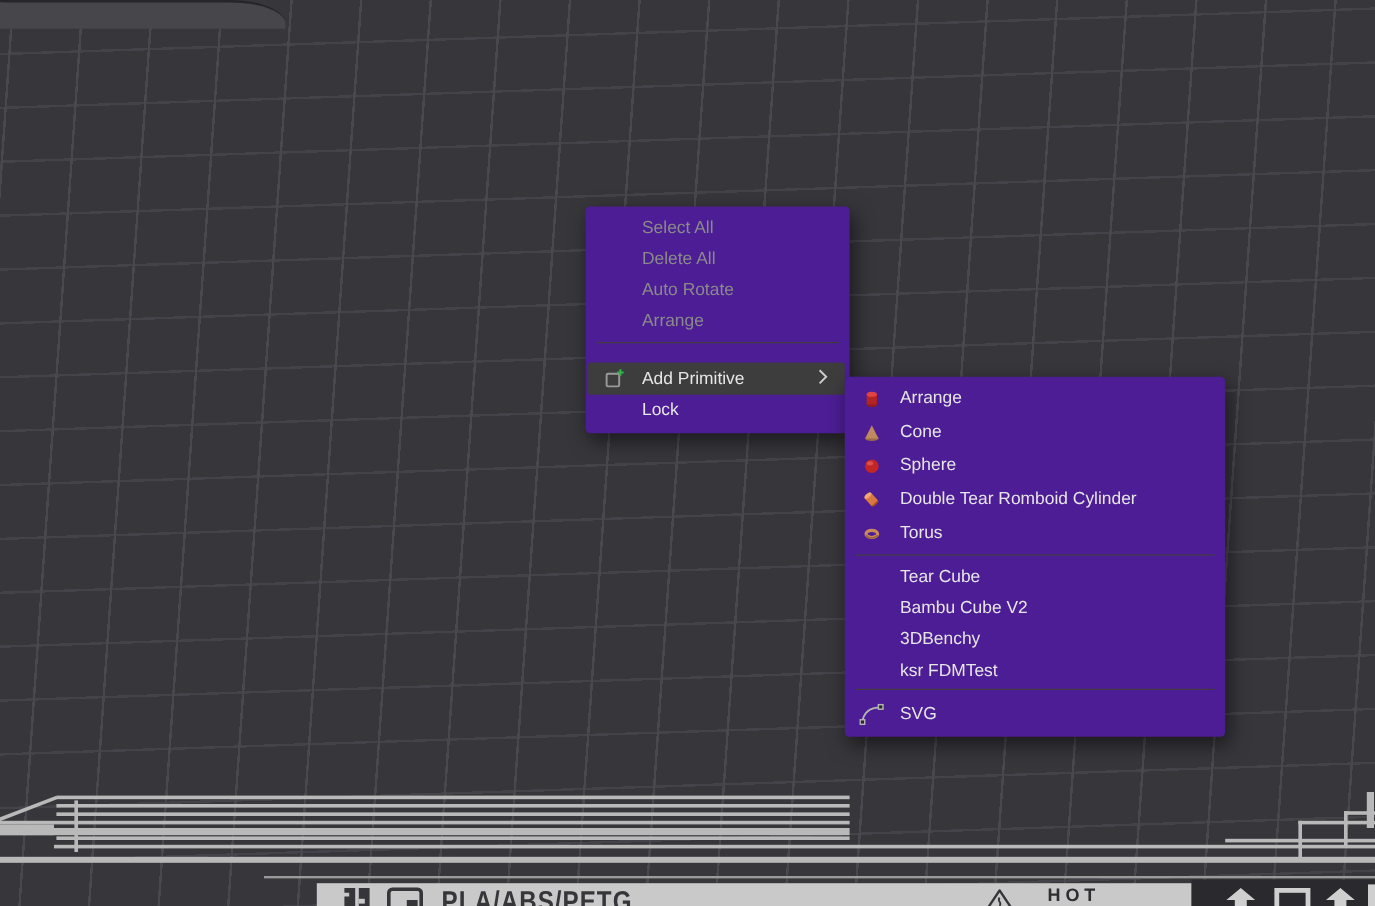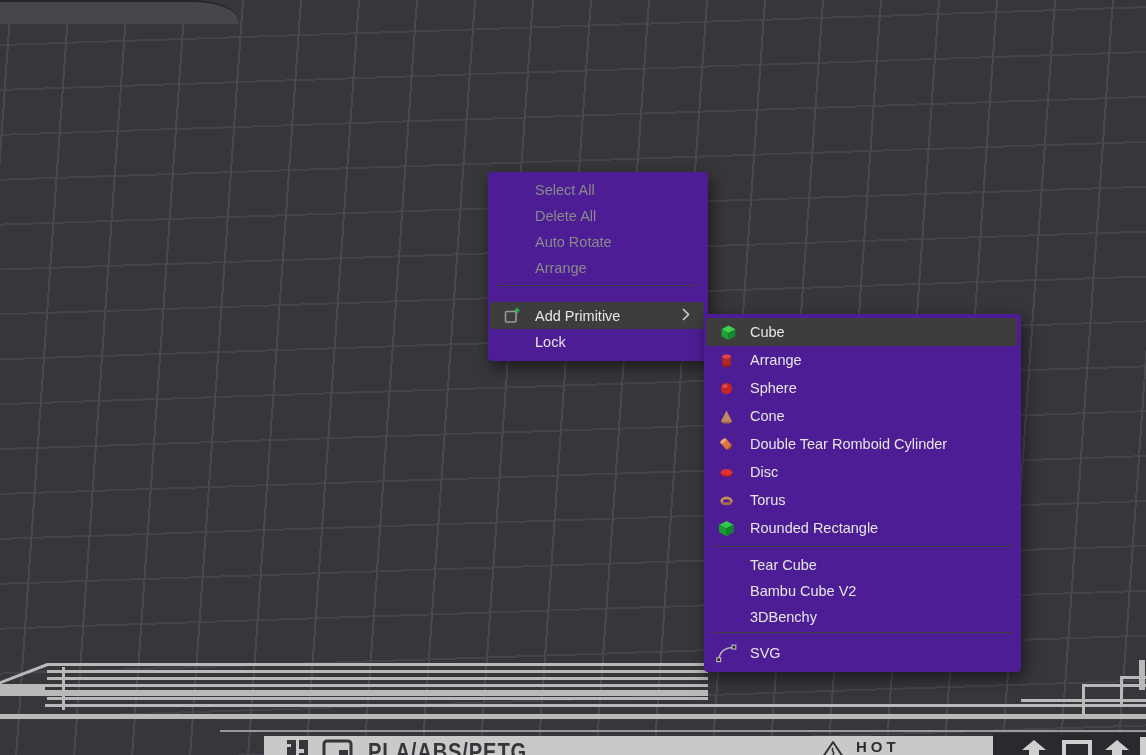--- a/index.html
+++ b/index.html
@@ -35,21 +35,21 @@
     position:absolute; left:993px; top:733px; width:153px; height:26px;
     background:#2a2a2e;
   }
   .plate-material {
     position:absolute; left:104px; top:2px;
     font-size:24px; font-weight:800; color:#35353a;
     letter-spacing:1px; transform:scaleX(.84); transform-origin:left top;
     white-space:nowrap;
   }
   .plate-hot {
-    position:absolute; left:592px; top:2px;
+    position:absolute; left:609px; top:2px;
     font-size:15px; font-weight:800; color:#2e2e32; letter-spacing:4px;
   }
   .bar-icon { position:absolute; top:3px; }
   .dark-icon { position:absolute; top:7px; }
   
   .menu {
     position:absolute; background:#4c1d95; border-radius:4px;
     box-shadow:3px 6px 16px rgba(0,0,0,.5);
     font-size:14.5px; color:#e6e6e6;
   }
@@ -162,116 +162,90 @@
       </svg>
     </span>
   </div>
   <div class="mi">
     <span class="mlabel">Lock</span>
   </div>
 </div>
 
 <div class="menu sub-menu">
 
-  <div class="mi hilite">
-    <span class="mic">
-      <svg width="15" height="15" viewBox="0 0 14 14">
-        <polygon points="7,0.5 13.5,4 7,7.5 0.5,4" fill="#3ed14e"></polygon>
-        <polygon points="0.5,4 7,7.5 7,14 0.5,10.5" fill="#1da32f"></polygon>
-        <polygon points="13.5,4 7,7.5 7,14 13.5,10.5" fill="#15882f"></polygon>
-      </svg>
-    </span>
-    <span class="mlabel">Cube</span>
-  </div>
 
   <div class="mi">
     <span class="mic">
       <svg width="15" height="15" viewBox="0 0 14 14">
         <ellipse cx="7" cy="11.3" rx="4" ry="2" fill="#8f1d1d"></ellipse>
         <rect x="3" y="3.3" width="8" height="8" fill="#b32525"></rect>
         <ellipse cx="7" cy="3.3" rx="4" ry="2" fill="#e04343"></ellipse>
       </svg>
     </span>
     <span class="mlabel">Arrange</span>
   </div>
 
   <div class="mi">
     <span class="mic">
       <svg width="15" height="15" viewBox="0 0 14 14">
+        <ellipse cx="7" cy="11.6" rx="5.2" ry="2" fill="#9c6a45"></ellipse>
+        <polygon points="7,1.3 12.2,11.6 1.8,11.6" fill="#c08a5e"></polygon>
+      </svg>
+    </span>
+    <span class="mlabel">Cone</span>
+  </div>
+
+  <div class="mi">
+    <span class="mic">
+      <svg width="15" height="15" viewBox="0 0 14 14">
         <circle cx="7" cy="7" r="5.3" fill="#c32626"></circle>
         <ellipse cx="5.6" cy="4.8" rx="2.4" ry="1.7" fill="#e55c5c" opacity="0.75"></ellipse>
       </svg>
     </span>
     <span class="mlabel">Sphere</span>
-  </div>
-
-  <div class="mi">
-    <span class="mic">
-      <svg width="15" height="15" viewBox="0 0 14 14">
-        <ellipse cx="7" cy="11.6" rx="5.2" ry="2" fill="#9c6a45"></ellipse>
-        <polygon points="7,1.3 12.2,11.6 1.8,11.6" fill="#c08a5e"></polygon>
-      </svg>
-    </span>
-    <span class="mlabel">Cone</span>
   </div>
 
   <div class="mi">
     <span class="mic">
       <svg width="16" height="16" viewBox="0 0 14 14">
         <g transform="rotate(-42 7 7)">
           <ellipse cx="7" cy="10.8" rx="3.1" ry="1.5" fill="#a84f22"></ellipse>
           <rect x="3.9" y="3.4" width="6.2" height="7.4" fill="#d97840"></rect>
           <ellipse cx="7" cy="3.4" rx="3.1" ry="1.5" fill="#f2a671"></ellipse>
         </g>
       </svg>
     </span>
     <span class="mlabel">Double Tear Romboid Cylinder</span>
   </div>
 
-  <div class="mi">
-    <span class="mic">
-      <svg width="15" height="15" viewBox="0 0 14 14">
-        <ellipse cx="7" cy="8.2" rx="5.4" ry="3" fill="#a81d1d"></ellipse>
-        <ellipse cx="7" cy="6.8" rx="5.4" ry="3" fill="#e03030"></ellipse>
-      </svg>
-    </span>
-    <span class="mlabel">Disc</span>
-  </div>
 
   <div class="mi">
     <span class="mic">
       <svg width="15" height="15" viewBox="0 0 14 14">
         <ellipse cx="7" cy="7.4" rx="4.5" ry="2.8" fill="none" stroke="#c98a5e" stroke-width="2.5"></ellipse>
         <path d="M2.6 8.2 a4.5 2.8 0 0 0 8.8 0" fill="none" stroke="#9c5f38" stroke-width="1.2"></path>
       </svg>
     </span>
     <span class="mlabel">Torus</span>
   </div>
 
-  <div class="mi">
-    <span class="mic">
-      <svg width="15" height="15" viewBox="0 0 14 14">
-        <polygon points="7,0.8 13.2,4.1 7,7.4 0.8,4.1" fill="#35c94b" stroke="#35c94b" stroke-width="1.4" stroke-linejoin="round"></polygon>
-        <polygon points="0.8,4.1 7,7.4 7,13.4 0.8,10.1" fill="#1a9e33" stroke="#1a9e33" stroke-width="1.4" stroke-linejoin="round"></polygon>
-        <polygon points="13.2,4.1 7,7.4 7,13.4 13.2,10.1" fill="#128230" stroke="#128230" stroke-width="1.4" stroke-linejoin="round"></polygon>
-      </svg>
-    </span>
-    <span class="mlabel">Rounded Rectangle</span>
-  </div>
 
   <div class="msep" style="margin:4px 9px 5px 9px;"></div>
 
   <div class="mi texty">
     <span class="mlabel">Tear Cube</span>
   </div>
   <div class="mi texty">
     <span class="mlabel">Bambu Cube V2</span>
   </div>
   <div class="mi texty">
     <span class="mlabel">3DBenchy</span>
+  </div>
+  <div class="mi texty">
+    <span class="mlabel">ksr FDMTest</span>
   </div>
 
   <div class="msep tight"></div>
 
   <div class="mi svgrow">
     <span class="mic" style="width:22px; left:11px;">
       <svg width="21" height="19" viewBox="0 0 21 19">
         <path d="M2.5,16.5 C3.5,7.5 9.5,3.5 18,3.5" fill="none" stroke="#b5b5b5" stroke-width="1.5"></path>
         <rect x="0.8" y="13.8" width="3.8" height="3.8" fill="#282828" stroke="#b5b5b5" stroke-width="1.2"></rect>
         <rect x="16" y="1.2" width="3.8" height="3.8" fill="#282828" stroke="#b5b5b5" stroke-width="1.2"></rect>

